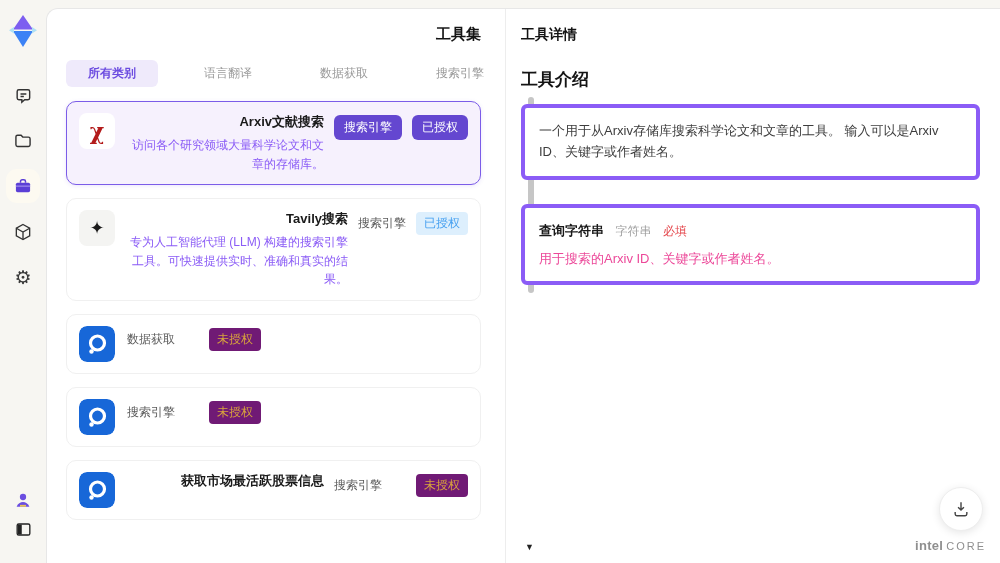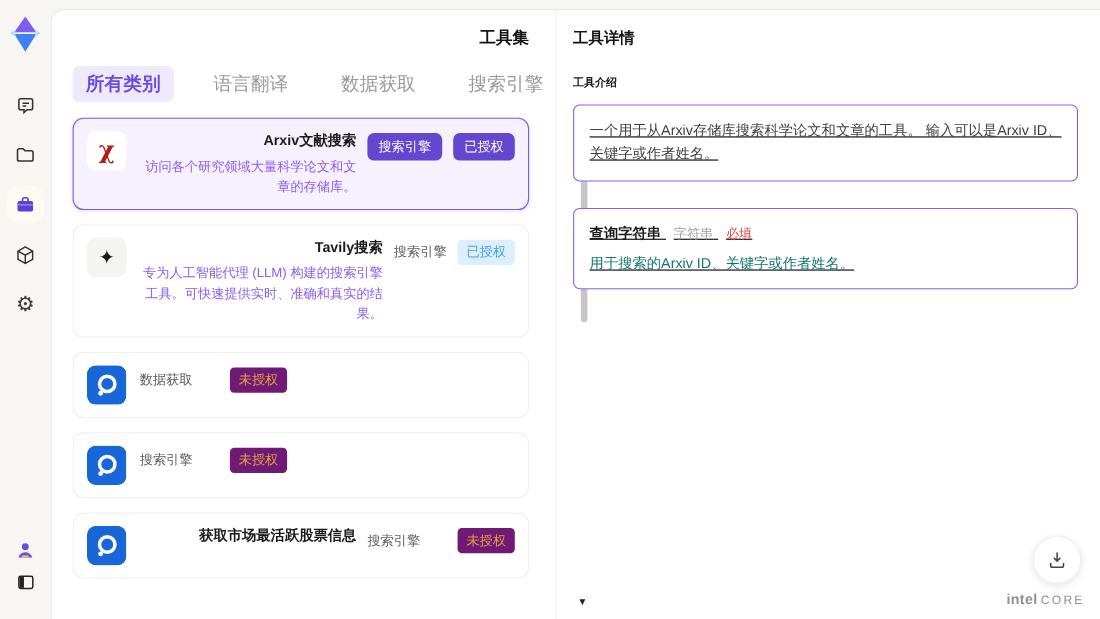--- a/index.html
+++ b/index.html
@@ -15,21 +15,21 @@
   .gear-glyph { font-size:19px; color:#3a3a3a; line-height:1; }
 
   
   .panel { position:absolute; left:46px; top:8px; right:0; bottom:0; background:#fff;
     border:1px solid #e7e7e7; border-right:none; border-bottom:none; border-radius:12px 0 0 0; }
 
   
   .list { position:absolute; left:0; top:0; width:458px; bottom:0; padding:16px 24px 0 19px;text-align:right; }
   .list-title { font-size:15px; font-weight:bold; color:#141414; margin-bottom:16px; }
   .tabs { display:flex; align-items:center; gap:24px; margin-bottom:14px; }
-  .tab { font-size:17px; color:#9a9a9a; cursor:pointer; padding:5px 12px; border-radius:6px; white-space:nowrap;font-family:Liberation Serif, serif; }
+  .tab { font-size:12px; color:#9a9a9a; cursor:pointer; padding:5px 22px; border-radius:6px; white-space:nowrap;font-family:Liberation Serif, serif; }
   .tab.active { color:#6c4ce0; background:#efeafb; font-weight:bold; }
 
   .card { display:flex; align-items:flex-start; background:#fff; border:1px solid #f0f0f0;
     border-radius:10px; padding:11px 12px; margin-bottom:13px; cursor:pointer; }
   .card.selected { border:1.5px solid #7b5ce8; background:#f6f1fd; box-shadow:0 1px 4px rgba(120,90,230,.15); }
   .card-icon { width:36px; height:36px; border-radius:8px; flex:0 0 36px; display:flex;
     align-items:center; justify-content:center; margin-right:12px; overflow:hidden; }
   .ic-arxiv { background:#fff; color:#b31b1b; font-size:22px; font-weight:bold; font-family:"DejaVu Serif",serif; }
   .ic-star  { background:#f4f4f2; color:#1b1b1b; font-size:18px; }
   .card-body { flex:1; min-width:0; padding-right:10px; }
@@ -44,27 +44,27 @@
 
   .vscroll { position:absolute; left:481px; top:84px; width:6px; height:455px; }
   .vthumb { position:absolute; left:0; top:4px; width:6px; height:196px; background:#c6c6c6; border-radius:3px; }
   .scroll-arrow { position:absolute; left:478px; top:533px; font-size:9px; color:#222; }
 
   .divider { position:absolute; left:458px; top:0; bottom:0; width:1px; background:#ededed; }
 
   
   .detail { position:absolute; left:459px; right:0; top:0; bottom:0; padding:17px 20px 0 15px; }
   .detail-title { font-size:14px; font-weight:bold; color:#141414; margin-bottom:24px; }
-  .section-h { font-size:10px; font-weight:bold; color:#141414; margin-bottom:13px; }
-  .box { border:1px solid #8b5cf6; border-radius:6px; background:#fff; padding:13px 14px; margin-bottom:24px;text-decoration:underline; }
+  .section-h { font-size:17px; font-weight:bold; color:#141414; margin-bottom:13px; }
+  .box { border:4px solid #8b5cf6; border-radius:6px; background:#fff; padding:13px 14px; margin-bottom:24px; }
   .intro-text { font-size:13px; color:#3d3d3d; line-height:1.6; }
   .param-name { font-size:13px; font-weight:bold; color:#1a1a1a; }
   .param-type { font-size:12px; color:#9c9c9c; margin-left:7px; }
   .param-req  { font-size:12px; color:#e5484d; margin-left:7px; }
-  .param-desc { font-size:13px; color:#0f766e; margin-top:10px; }
+  .param-desc { font-size:13px; color:#ec4899; margin-top:10px; }
 
   
   .dl-btn { position:absolute; right:17px; bottom:32px; width:44px; height:44px; border-radius:50%;
     background:#fff; border:1px solid #eee; box-shadow:0 2px 8px rgba(0,0,0,.10);
     display:flex; align-items:center; justify-content:center; cursor:pointer; z-index:6; }
   .brand { position:absolute; right:14px; bottom:9px; text-align:center; color:#8f8f8f; z-index:6; }
   .brand .b1 { font-weight:bold; font-size:13px; letter-spacing:.3px; }
   .brand .b2 { font-size:11px; font-weight:300; letter-spacing:2px; margin-left:3px; }
 </style>
 </head>

